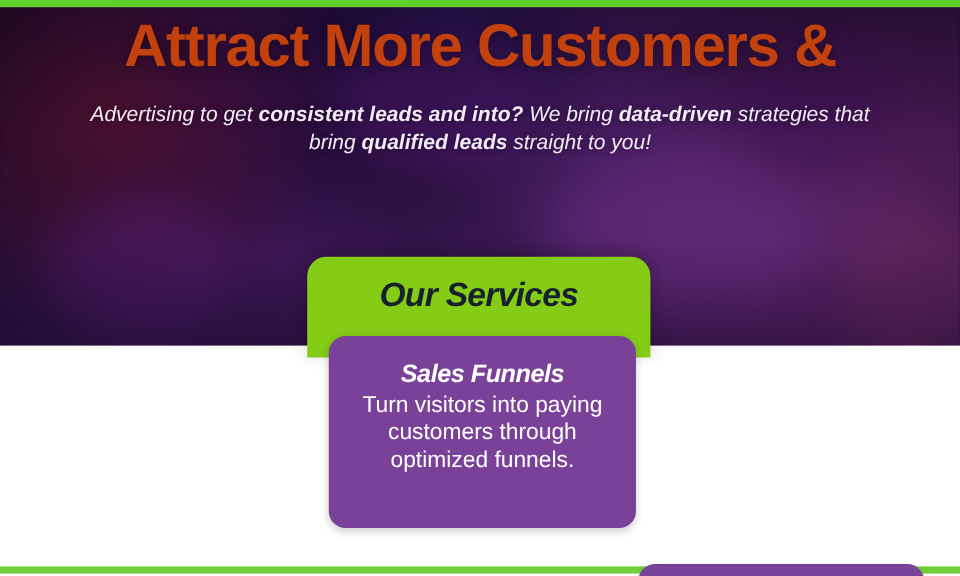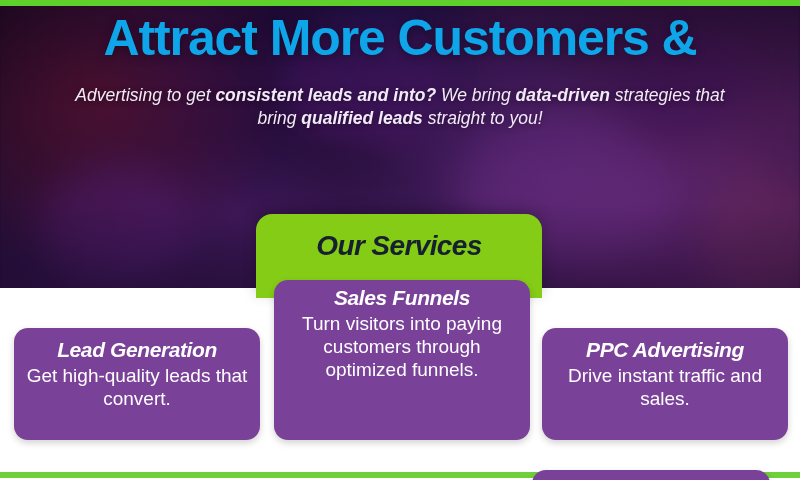--- a/index.html
+++ b/index.html
@@ -88,21 +88,21 @@
   .hero-content {
     position: absolute;
     inset: 0;
     z-index: 5;
     text-align: center;
     padding-top: 12px;
     box-sizing: border-box;
   }
   .hero-title {
     margin: 0;
-    color: #0ea5e9;
+    color: #c2410c;
     font-size: 50px;
     line-height: 1.07;
     font-weight: 800;
     letter-spacing: -1.1px;
     padding: 0 18px;
     text-shadow: 0 2px 10px rgba(0,0,0,0.35);
   }
   .hero-sub {
     margin: 18px auto 0 auto;
     color: #f2eaf7;
@@ -186,21 +186,21 @@
     top: 328px;
     width: 246px;
     height: 112px;
   }
   .card-funnels {
     left: 274px;
     top: 280px;
     width: 256px;
     height: 160px;
     z-index: 28;
-    padding-top: 6px;
+    padding-top: 20px;
   }
   .card-ppc {
     left: 542px;
     top: 328px;
     width: 246px;
     height: 112px;
   }
   .card-partial {
     left: 532px;
     top: 470px;
@@ -237,32 +237,24 @@
       <p class="hero-sub"><span>Advertising to get </span><b>consistent leads and into?</b><span> We bring </span><b>data-driven</b><span> strategies that bring </span><b>qualified leads</b><span> straight to you!</span></p>
     </div>
   </div>
 
   <div class="white-base"></div>
 
   <div class="services-card">
     <h2 class="services-title">Our Services</h2>
   </div>
 
-  <div class="card card-lead">
-    <p class="card-title">Lead Generation</p>
-    <p class="card-desc">Get high-quality leads that convert.</p>
-  </div>
 
   <div class="card card-funnels">
     <p class="card-title">Sales Funnels</p>
     <p class="card-desc">Turn visitors into paying customers through optimized funnels.</p>
   </div>
 
-  <div class="card card-ppc">
-    <p class="card-title">PPC Advertising</p>
-    <p class="card-desc">Drive instant traffic and sales.</p>
-  </div>
 
   <div class="accent-bar-bottom"></div>
 
   <div class="card card-partial"></div>
 
 </div>
 
 </body></html>

